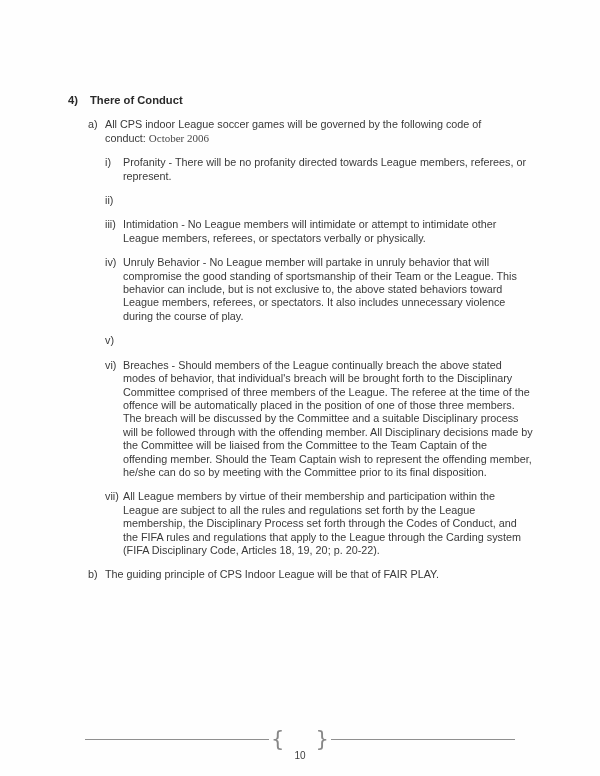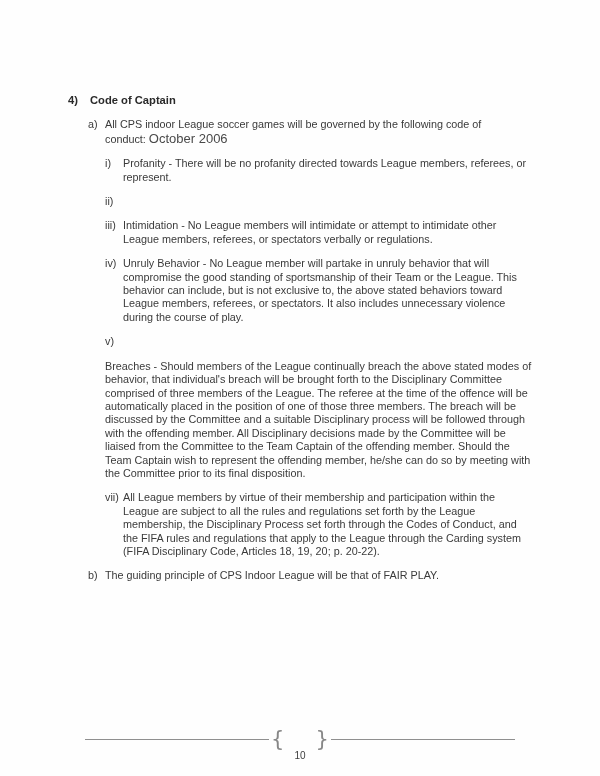--- a/index.html
+++ b/index.html
@@ -29,23 +29,24 @@
     font-size:11.2px;
     margin-bottom:11px;
   }
   .h-num { flex:0 0 22px; }
   .lvl2 { padding-left:20px; }
   .l2-num { flex:0 0 17px; }
   .lvl3 { padding-left:37px; }
   .l3-num { flex:0 0 18px; }
   .txt { flex:1; }
   .note {
-    font-size:13px;
+    font-size:11px;
     color:#494949;
     margin-left:3px;
+    font-family:Liberation Serif, serif;
   }
   .footer {
     position:absolute;
     left:85px; top:727px;
     width:430px; height:24px;
     display:flex;
     align-items:center;
   }
   .rule { flex:1; border-top:1.4px solid #8f8f8f; }
   .brk {
@@ -65,52 +66,53 @@
 </style>
 </head>
 <body>
 
 <div class="page">
 
   <div class="content">
 
     <div class="row heading">
       <span class="h-num">4)</span>
-      <span class="txt">Code of Captain</span>
+      <span class="txt">There of Conduct</span>
     </div>
 
     <div class="row lvl2">
       <span class="l2-num">a)</span>
       <div class="txt"><span>All CPS indoor League soccer games will be governed by the following code of conduct:</span><span class="note">October 2006</span></div>
     </div>
 
     <div class="row lvl3">
       <span class="l3-num">i)</span>
       <div class="txt">Profanity - There will be no profanity directed towards League members, referees, or represent.</div>
     </div>
 
     <div class="row lvl3">
       <span class="l3-num">ii)</span>
     </div>
 
     <div class="row lvl3">
       <span class="l3-num">iii)</span>
-      <div class="txt">Intimidation - No League members will intimidate or attempt to intimidate other League members, referees, or spectators verbally or regulations.</div>
+      <div class="txt">Intimidation - No League members will intimidate or attempt to intimidate other League members, referees, or spectators verbally or physically.</div>
     </div>
 
     <div class="row lvl3">
       <span class="l3-num">iv)</span>
       <div class="txt">Unruly Behavior - No League member will partake in unruly behavior that will compromise the good standing of sportsmanship of their Team or the League. This behavior can include, but is not exclusive to, the above stated behaviors toward League members, referees, or spectators. It also includes unnecessary violence during the course of play.</div>
     </div>
 
     <div class="row lvl3">
       <span class="l3-num">v)</span>
     </div>
 
     <div class="row lvl3">
+      <span class="l3-num">vi)</span>
       <div class="txt">Breaches - Should members of the League continually breach the above stated modes of behavior, that individual's breach will be brought forth to the Disciplinary Committee comprised of three members of the League.  The referee at the time of the offence will be automatically placed in the position of one of those three members.  The breach will be discussed by the Committee and a suitable Disciplinary process will be followed through with the offending member.  All Disciplinary decisions made by the Committee will be liaised from the Committee to the Team Captain of the offending member.  Should the Team Captain wish to represent the offending member, he/she can do so by meeting with the Committee prior to its final disposition.</div>
     </div>
 
     <div class="row lvl3">
       <span class="l3-num">vii)</span>
       <div class="txt">All League members by virtue of their membership and participation within the League are subject to all the rules and regulations set forth by the League membership, the Disciplinary Process set forth through the Codes of Conduct, and the FIFA rules and regulations that apply to the League through the Carding system (FIFA Disciplinary Code, Articles 18, 19, 20; p. 20-22).</div>
     </div>
 
     <div class="row lvl2">
       <span class="l2-num">b)</span>

